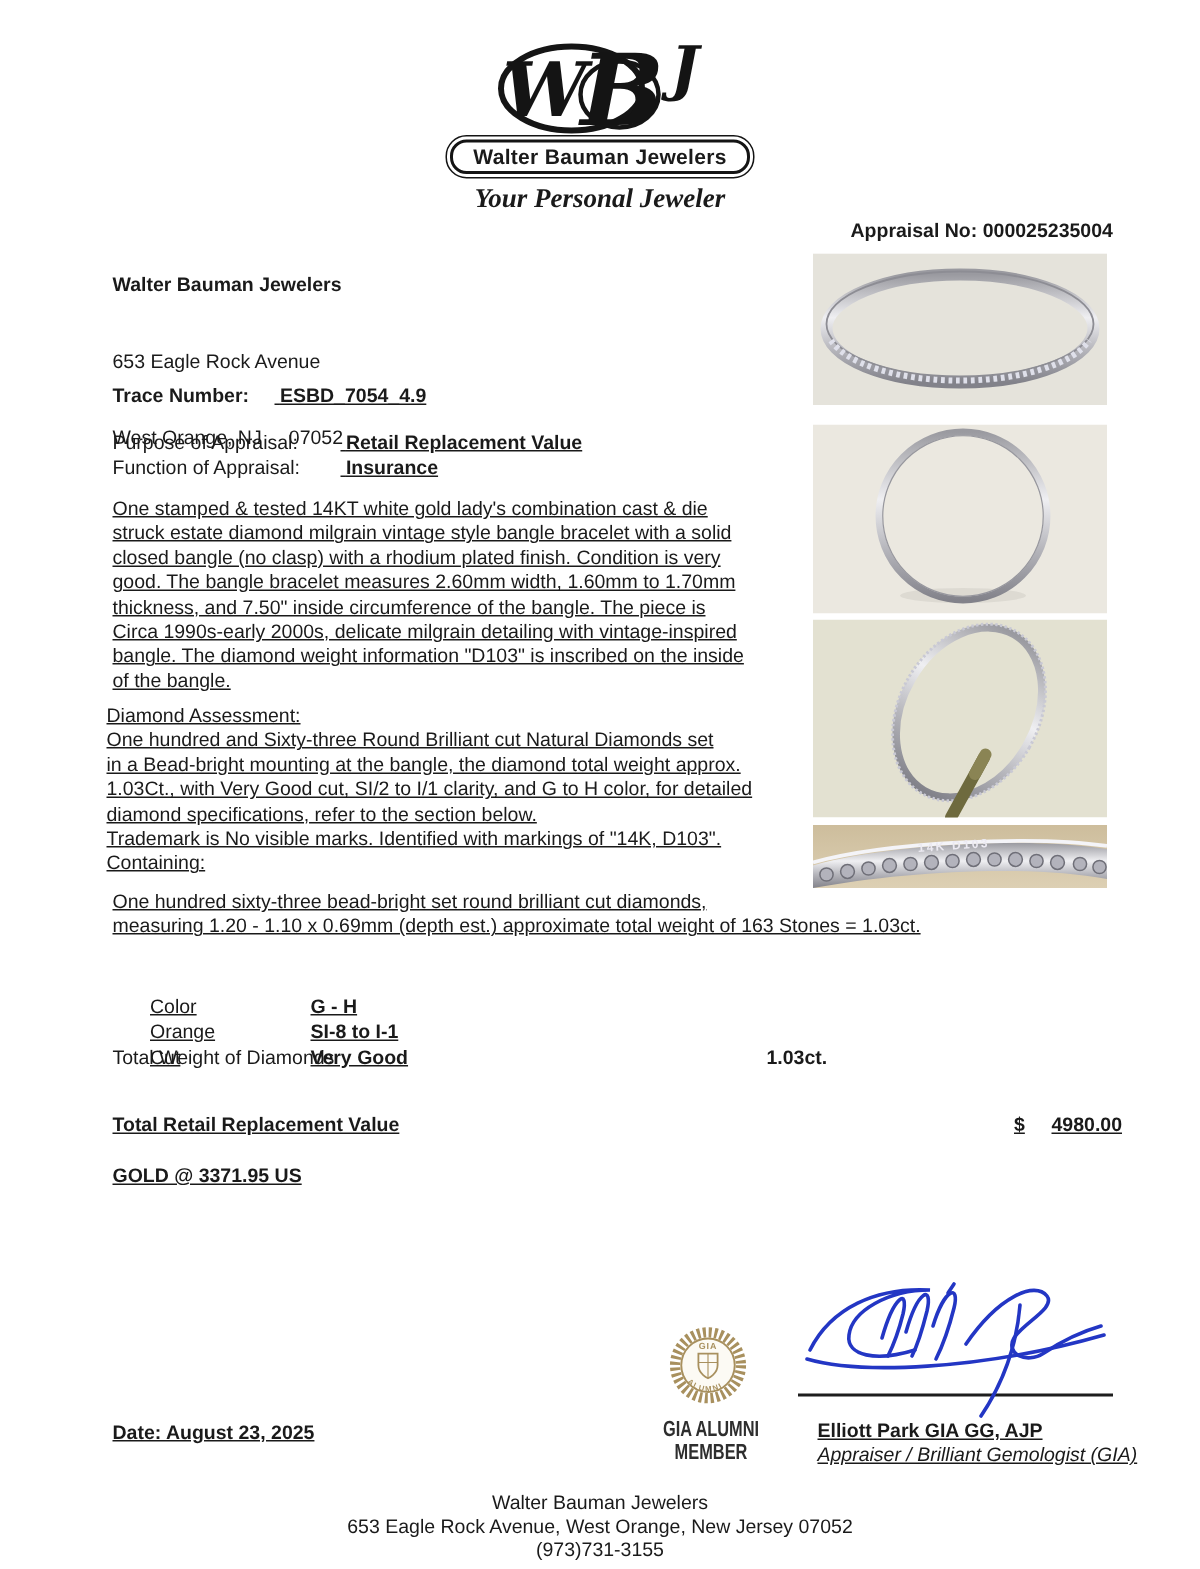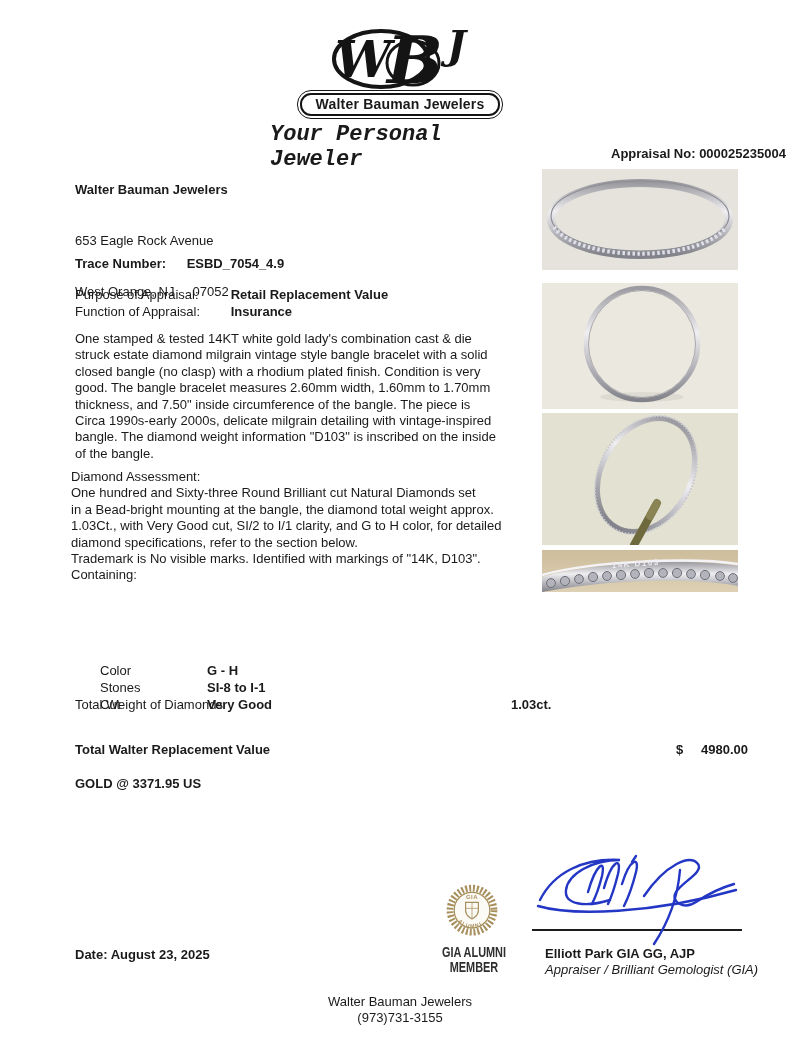--- a/index.html
+++ b/index.html
@@ -1,31 +1,31 @@
 <!DOCTYPE html>
 <html><head>
 <meta charset="utf-8">
 <style>
   html,body{margin:0;padding:0;background:#ffffff;}
   body{font-family:"Liberation Sans",sans-serif;color:#1a1a1a;}
   .page{position:relative;width:800px;height:1046px;background:#fff;overflow:hidden;}
   .abs{position:absolute;}
   .b{font-weight:bold;}
   .i{font-style:italic;}
-  .fs13{font-size:13px;line-height:16.4px;}
+  .fs13{font-size:13px;line-height:16.4px;text-decoration:underline;}
   .preline{white-space:pre-line;}
   .prespace{white-space:pre;}
   
   .logo-col{left:50%;top:24px;transform:translateX(-50%);width:260px;display:flex;flex-direction:column;align-items:center;}
   .stadium-outer{border:1.5px solid #141414;border-radius:14px;padding:2px;margin-top:2px;}
   .stadium-inner{border:2.5px solid #141414;border-radius:11px;padding:1px 14px 2px 14px;font-size:14px;font-weight:bold;letter-spacing:0.2px;white-space:nowrap;}
-  .tagline{margin-top:3px;font-family:Liberation Mono, monospace;font-style:italic;font-weight:bold;font-size:22px;}
+  .tagline{margin-top:3px;font-family:Liberation Serif, serif;font-style:italic;font-weight:bold;font-size:18px;}
   
   .seller{left:75px;top:147px;font-size:13px;line-height:17px;}
-  .appraisal-no{left:567px;top:146px;font-size:13px;font-weight:bold;margin-left:44px;}
+  .appraisal-no{left:567px;top:146px;font-size:13px;font-weight:bold;}
   
   .photo{left:542px;width:196px;display:block;}
   
   .row-line{display:flex;}
   .lab-col{display:inline-block;}
   
   .tot-row{display:flex;font-size:13px;line-height:17px;}
   .tot-lab{width:436px;}
   
   .badge-text{transform:scale(0.78,1.04);transform-origin:50% 0;font-weight:bold;font-size:14px;line-height:15px;color:#2e2e2e;text-align:center;white-space:nowrap;}
@@ -150,44 +150,46 @@
 of the bangle.</div>
 
   <div class="abs fs13 preline" style="left:71px;top:469px;width:485px">Diamond Assessment:
 One hundred and Sixty-three Round Brilliant cut Natural Diamonds set
 in a Bead-bright mounting at the bangle, the diamond total weight approx.
 1.03Ct., with Very Good cut, SI/2 to I/1 clarity, and G to H color, for detailed
 diamond specifications, refer to the section below.
  Trademark is No visible marks. Identified with markings of "14K, D103".
  Containing:</div>
 
+  <div class="abs fs13 preline" style="left:75px;top:593px;width:700px">One hundred sixty-three bead-bright set round brilliant cut diamonds,
+measuring 1.20 - 1.10 x 0.69mm (depth est.) approximate total weight of 163 Stones = 1.03ct.</div>
 
   <div class="abs fs13" style="left:100px;top:663px">
     <div class="row-line" style="height:17px">
       <span class="lab-col" style="width:107px">Color</span>
       <span class="b">G - H</span>
     </div>
     <div class="row-line" style="height:17px">
-      <span class="lab-col" style="width:107px">Stones</span>
+      <span class="lab-col" style="width:107px">Orange</span>
       <span class="b">SI-8 to I-1</span>
     </div>
     <div class="row-line" style="height:17px">
       <span class="lab-col" style="width:107px">Cut</span>
       <span class="b">Very Good</span>
     </div>
   </div>
 
   <div class="abs" style="left:75px;top:696px">
     <div class="tot-row">
       <span class="tot-lab">Total Weight of Diamonds</span>
       <span class="b">1.03ct.</span>
     </div>
   </div>
 
-  <div class="abs fs13 b" style="left:75px;top:742px">Total Walter Replacement Value</div>
+  <div class="abs fs13 b" style="left:75px;top:742px">Total Retail Replacement Value</div>
   <div class="abs fs13 b" style="left:676px;top:742px;width:72px;display:flex;justify-content:space-between">
     <span>$</span>
     <span>4980.00</span>
   </div>
 
   <div class="abs fs13 b" style="left:75px;top:776px">GOLD @ 3371.95 US</div>
 
   <div class="abs fs13 b" style="left:75px;top:947px">Date: August 23, 2025</div>
 
   <svg class="abs" style="left:440px;top:882px;width:64px;height:60px" viewBox="0 0 70 62">
@@ -217,16 +219,17 @@
       <path d="M112,48 C134,16 158,6 166,16 C172,24 150,34 144,44 C138,54 152,62 164,54 C176,46 188,40 202,36"></path>
       <path d="M148,22 C146,46 138,72 122,96"></path>
       <path d="M6,58 C40,68 120,66 204,42"></path>
     </g>
   </svg>
   <div class="abs fs13 b" style="left:545px;top:946px">Elliott Park GIA GG, AJP</div>
   <div class="abs fs13 i" style="left:545px;top:962px">Appraiser / Brilliant Gemologist (GIA)</div>
 
   <div class="abs footer">
     <div>Walter Bauman Jewelers</div>
+    <div>653 Eagle Rock Avenue, West Orange, New Jersey 07052</div>
     <div>(973)731-3155</div>
   </div>
 
 </div>
 
 </body></html>

